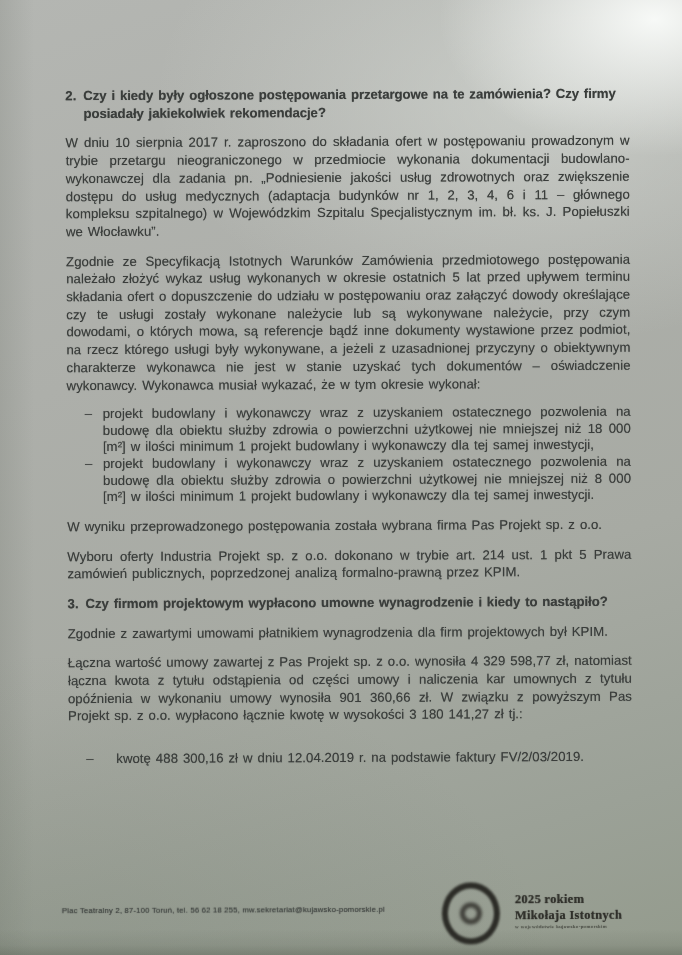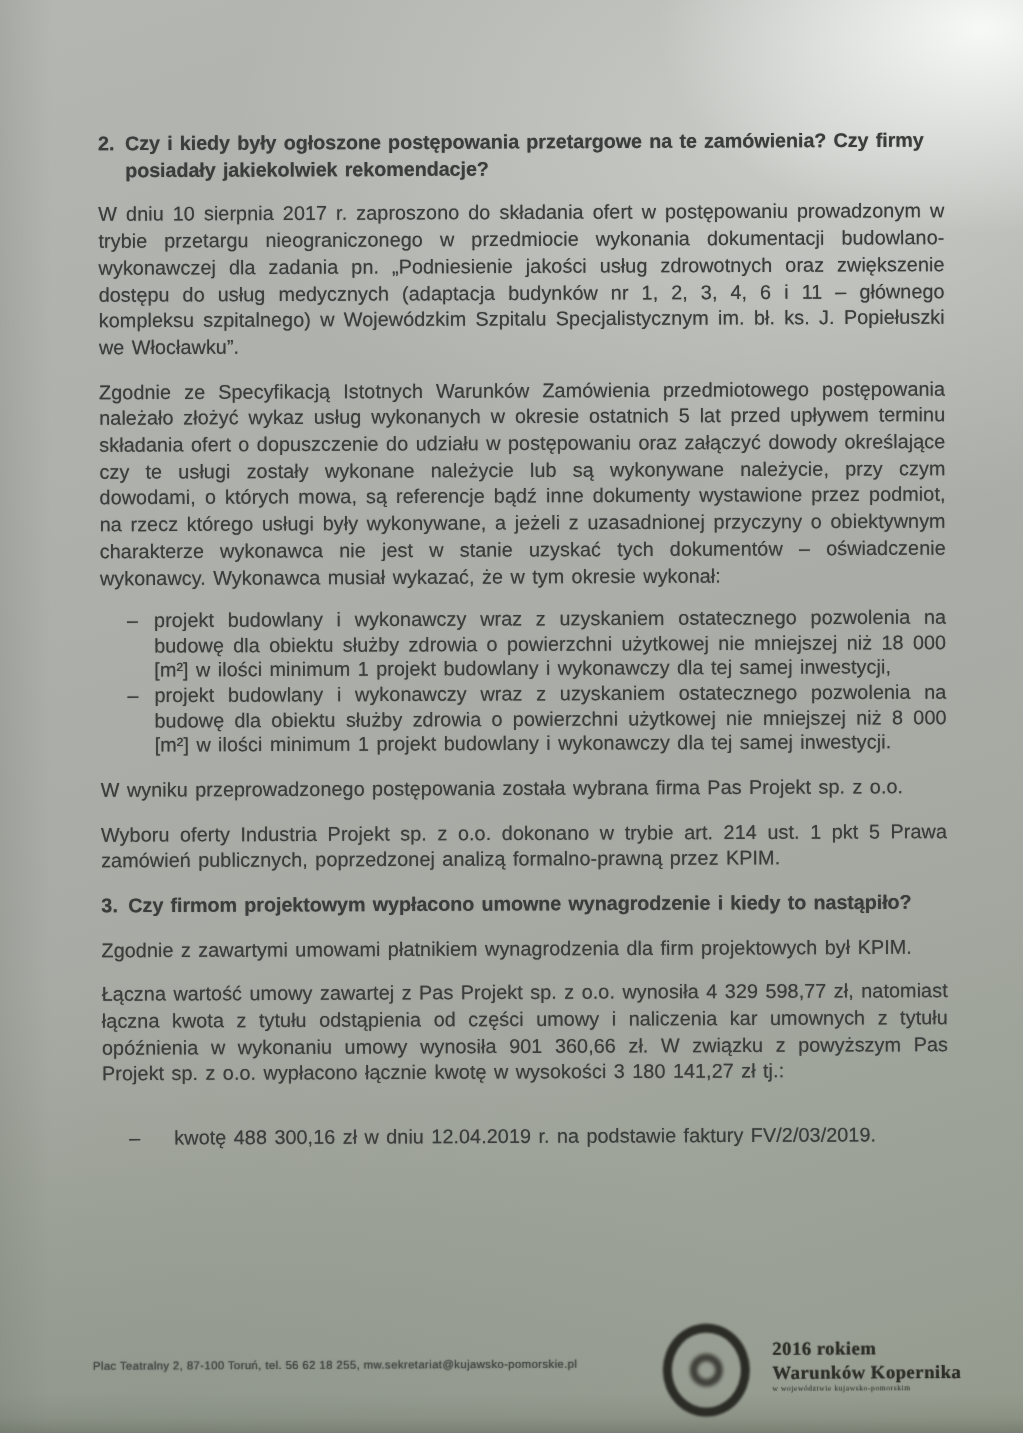--- a/index.html
+++ b/index.html
@@ -118,21 +118,21 @@
 
     </div>
 
     <div class="footer">
       <div class="address">Plac Teatralny 2, 87-100 Toruń, tel. 56 62 18 255, mw.sekretariat@kujawsko-pomorskie.pl</div>
       <div class="logo">
         <div class="logo-circle">
           <div class="inner"></div>
         </div>
         <div class="logo-text">
-          <div class="logo-year">2016 rokiem</div>
-          <div class="logo-name">Warunków Kopernika</div>
+          <div class="logo-year">2025 rokiem</div>
+          <div class="logo-name">Mikołaja Istotnych</div>
           <div class="logo-sub">w województwie kujawsko-pomorskim</div>
         </div>
       </div>
     </div>
 
   </div>
 </div>
 
 </body></html>

